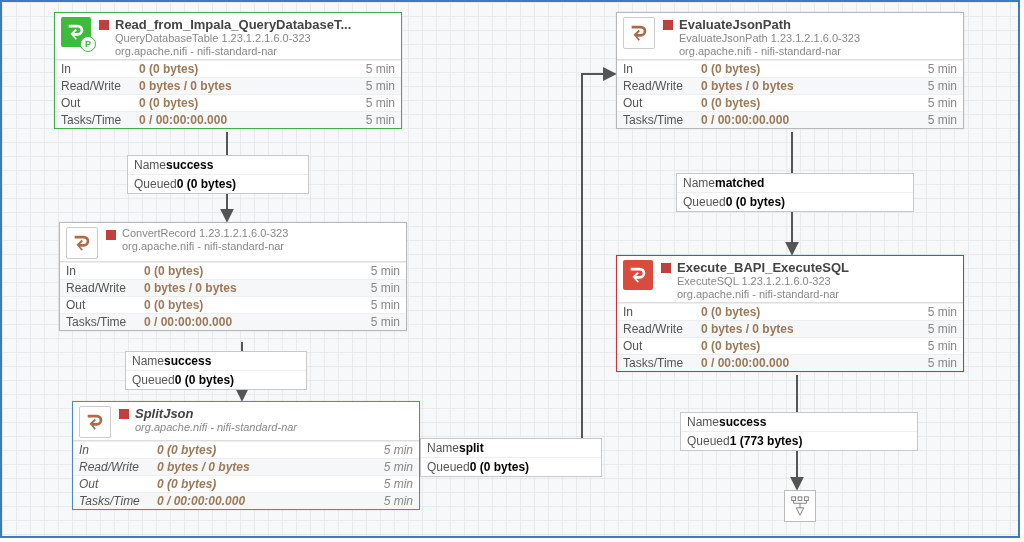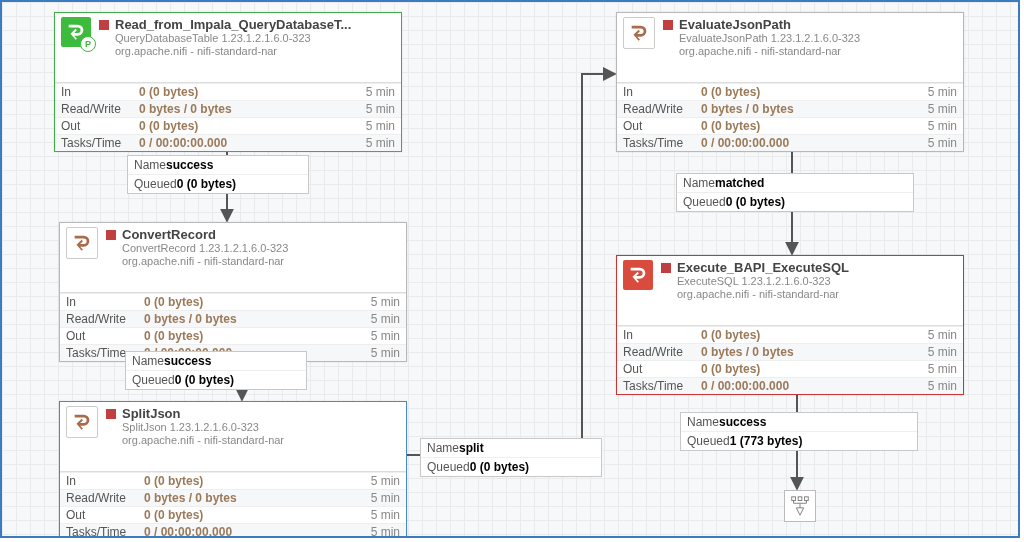--- a/index.html
+++ b/index.html
@@ -65,21 +65,21 @@
     font-weight: bold; font-size: 13px;
     color: #444;
     white-space: nowrap; overflow: hidden; text-overflow: ellipsis;
   }
   .proc-sub { font-size: 11px; color:#888; line-height:1.15; }
   .stop-square {
     width:10px; height:10px; background:#c04040;
     margin: 3px 6px 0 0; flex:0 0 10px;
   }
 
-  .stats { border-top:1px solid #ddd;margin-top:23px; }
+  .stats { border-top:1px solid #ddd; }
   .stats-row {
     display:flex; padding: 1px 6px;
     border-top:1px solid #eee;
     background:#fff;
     font-size:12px;
   }
   .stats-row:nth-child(even){ background:#f6f7f8; }
   .sr-label { width:78px; color:#555; }
   .sr-value { flex:1; color:#9b7a5a; font-weight:bold; }
   .sr-time  { color:#888; }
@@ -179,21 +179,20 @@
 
 <div class="processor" style="left:57px; top:220px;">
   <div class="proc-head">
     <div class="proc-icon gray">
       <svg viewBox="0 0 24 24">
             <path d="M4 4h10a6 6 0 0 1 0 12H10l3 3-1.4 1.4L6 14l5.6-5.6L13 10l-3 3h4a3 3 0 0 0 0-6H4z" fill="#aa6b4a"></path>
           </svg>
     </div>
     <div class="stop-square"></div>
     <div class="proc-titleblock">
-      <div class="proc-title">ConvertRecord</div>
       <div class="proc-sub">ConvertRecord 1.23.1.2.1.6.0-323</div>
       <div class="proc-sub">org.apache.nifi - nifi-standard-nar</div>
     </div>
   </div>
   <div class="stats">
     <div class="stats-row">
           <div class="sr-label">In</div>
           <div class="sr-value">0 (0 bytes)</div>
           <div class="sr-time">5 min</div>
         </div>
@@ -219,31 +218,30 @@
   <div class="conn-row">
         <span class="conn-k">Name</span>
         <span class="conn-v">success</span>
       </div>
   <div class="conn-row">
         <span class="conn-k">Queued</span>
         <span class="conn-v">0 (0 bytes)</span>
       </div>
 </div>
 
-<div class="processor blue" style="left:57px; top:399px;">
+<div class="processor blue" style="left:70px; top:399px;font-style:italic;">
   <div class="proc-head">
     <div class="proc-icon gray">
       <svg viewBox="0 0 24 24">
             <path d="M4 4h10a6 6 0 0 1 0 12H10l3 3-1.4 1.4L6 14l5.6-5.6L13 10l-3 3h4a3 3 0 0 0 0-6H4z" fill="#aa6b4a"></path>
           </svg>
     </div>
     <div class="stop-square"></div>
     <div class="proc-titleblock">
       <div class="proc-title">SplitJson</div>
-      <div class="proc-sub">SplitJson 1.23.1.2.1.6.0-323</div>
       <div class="proc-sub">org.apache.nifi - nifi-standard-nar</div>
     </div>
   </div>
   <div class="stats">
     <div class="stats-row">
           <div class="sr-label">In</div>
           <div class="sr-value">0 (0 bytes)</div>
           <div class="sr-time">5 min</div>
         </div>
     <div class="stats-row">

